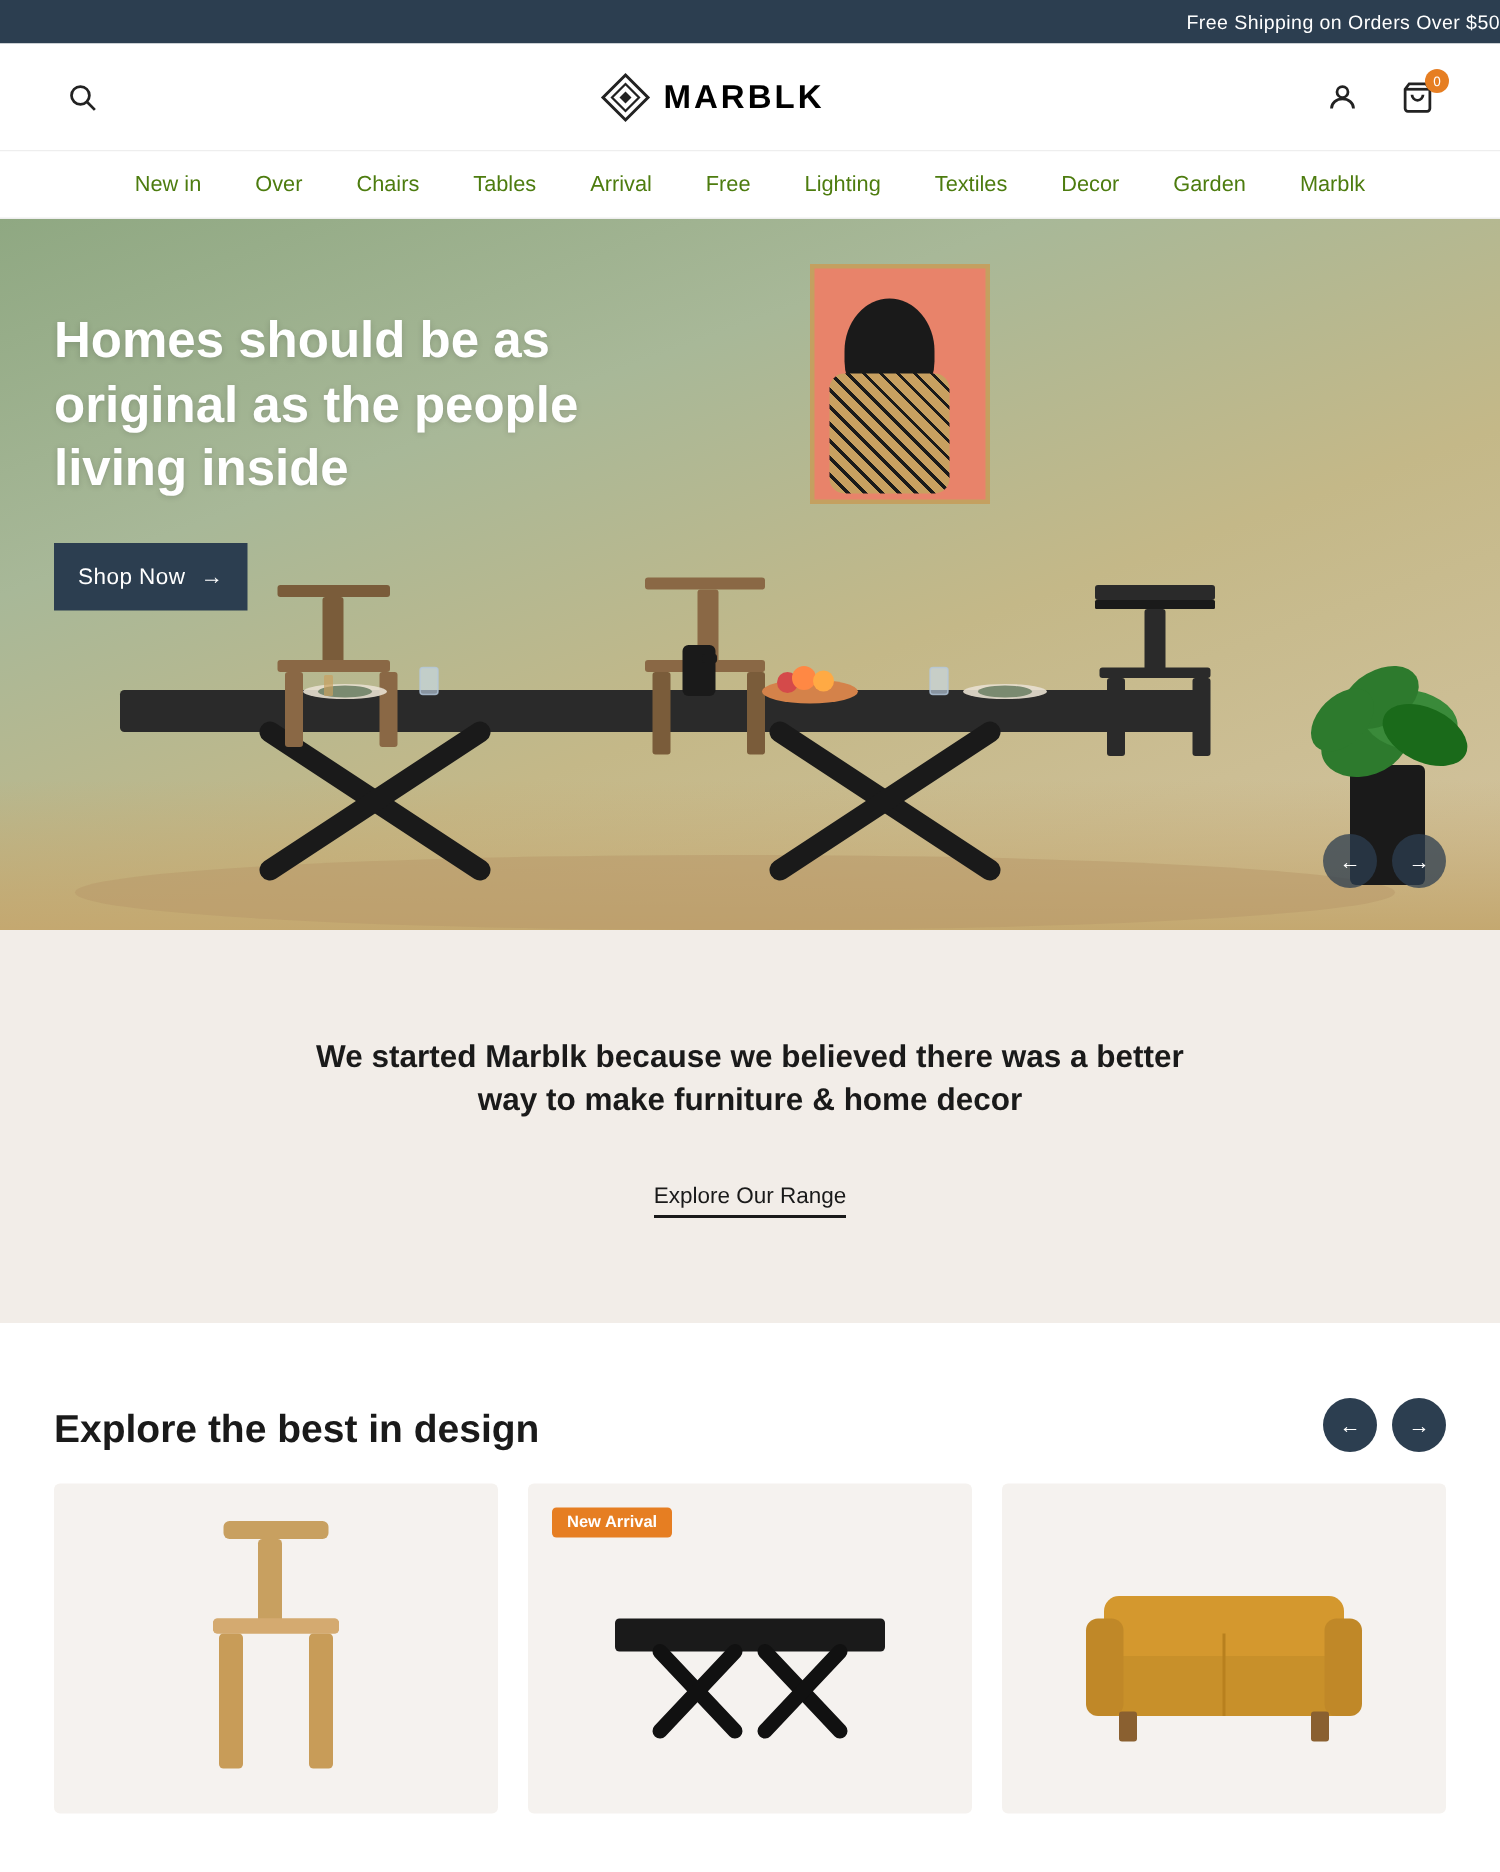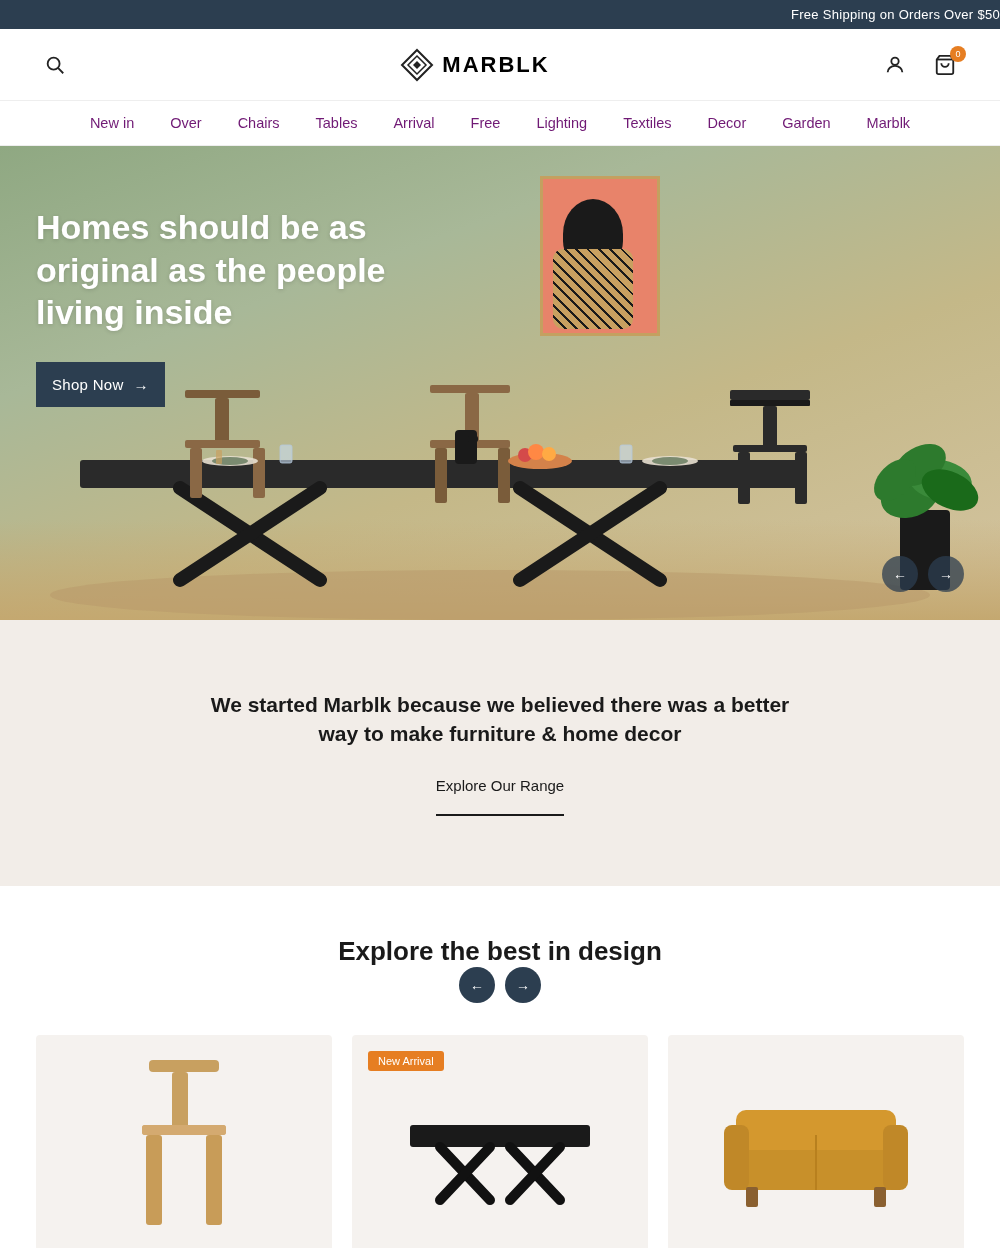--- a/index.html
+++ b/index.html
@@ -50,21 +50,21 @@
       display: flex;
       justify-content: center;
       align-items: center;
       gap: 36px;
       padding: 14px 0;
       border-bottom: 1px solid #eee;
       background: #fff;
     }
     .nav a {
       text-decoration: none;
-      color: #701a75;
+      color: #4d7c0f;
       font-size: 14.5px;
       cursor: pointer;
     }
 
     
     .hero {
       position: relative;
       width: 100%;
       height: 474px;
       background: linear-gradient(135deg, #b8c4a8 0%, #c9d4b8 40%, #d4c9a0 100%);
@@ -185,35 +185,35 @@
       max-width: 600px;
       margin: 0 auto 28px;
       line-height: 1.4;
     }
     .explore-link {
       display: inline-block;
       color: #1a1a1a;
       font-size: 15px;
       text-decoration: none;
       border-bottom: 2px solid #1a1a1a;
-      padding-bottom: 20px;
+      padding-bottom: 4px;
       cursor: pointer;
+      margin-top: 12px;
     }
 
     
     .products-section {
       padding: 50px 36px 40px;
       background: #fff;
     }
     .products-header {
       display: flex;
-      align-items: center;
+      align-items: flex-end;
       justify-content: space-between;
-      margin-bottom: 32px;
-      flex-direction: column;
+      margin-bottom: 21px;
     }
     .products-header h2 {
       font-size: 26px;
       font-weight: 600;
       color: #1a1a1a;
     }
     .products-grid {
       display: grid;
       grid-template-columns: repeat(3, 1fr);
       gap: 20px;
@@ -234,21 +234,21 @@
     }
     .new-arrival-badge {
       position: absolute;
       top: 16px;
       left: 16px;
       background: #e67e22;
       color: #fff;
       font-size: 11px;
       padding: 4px 10px;
       border-radius: 3px;
-      font-weight: 400;
+      font-weight: 700;
     }
 
     
     .product-card.partial {
       
     }
   </style>
 </head>
 <body>
 

